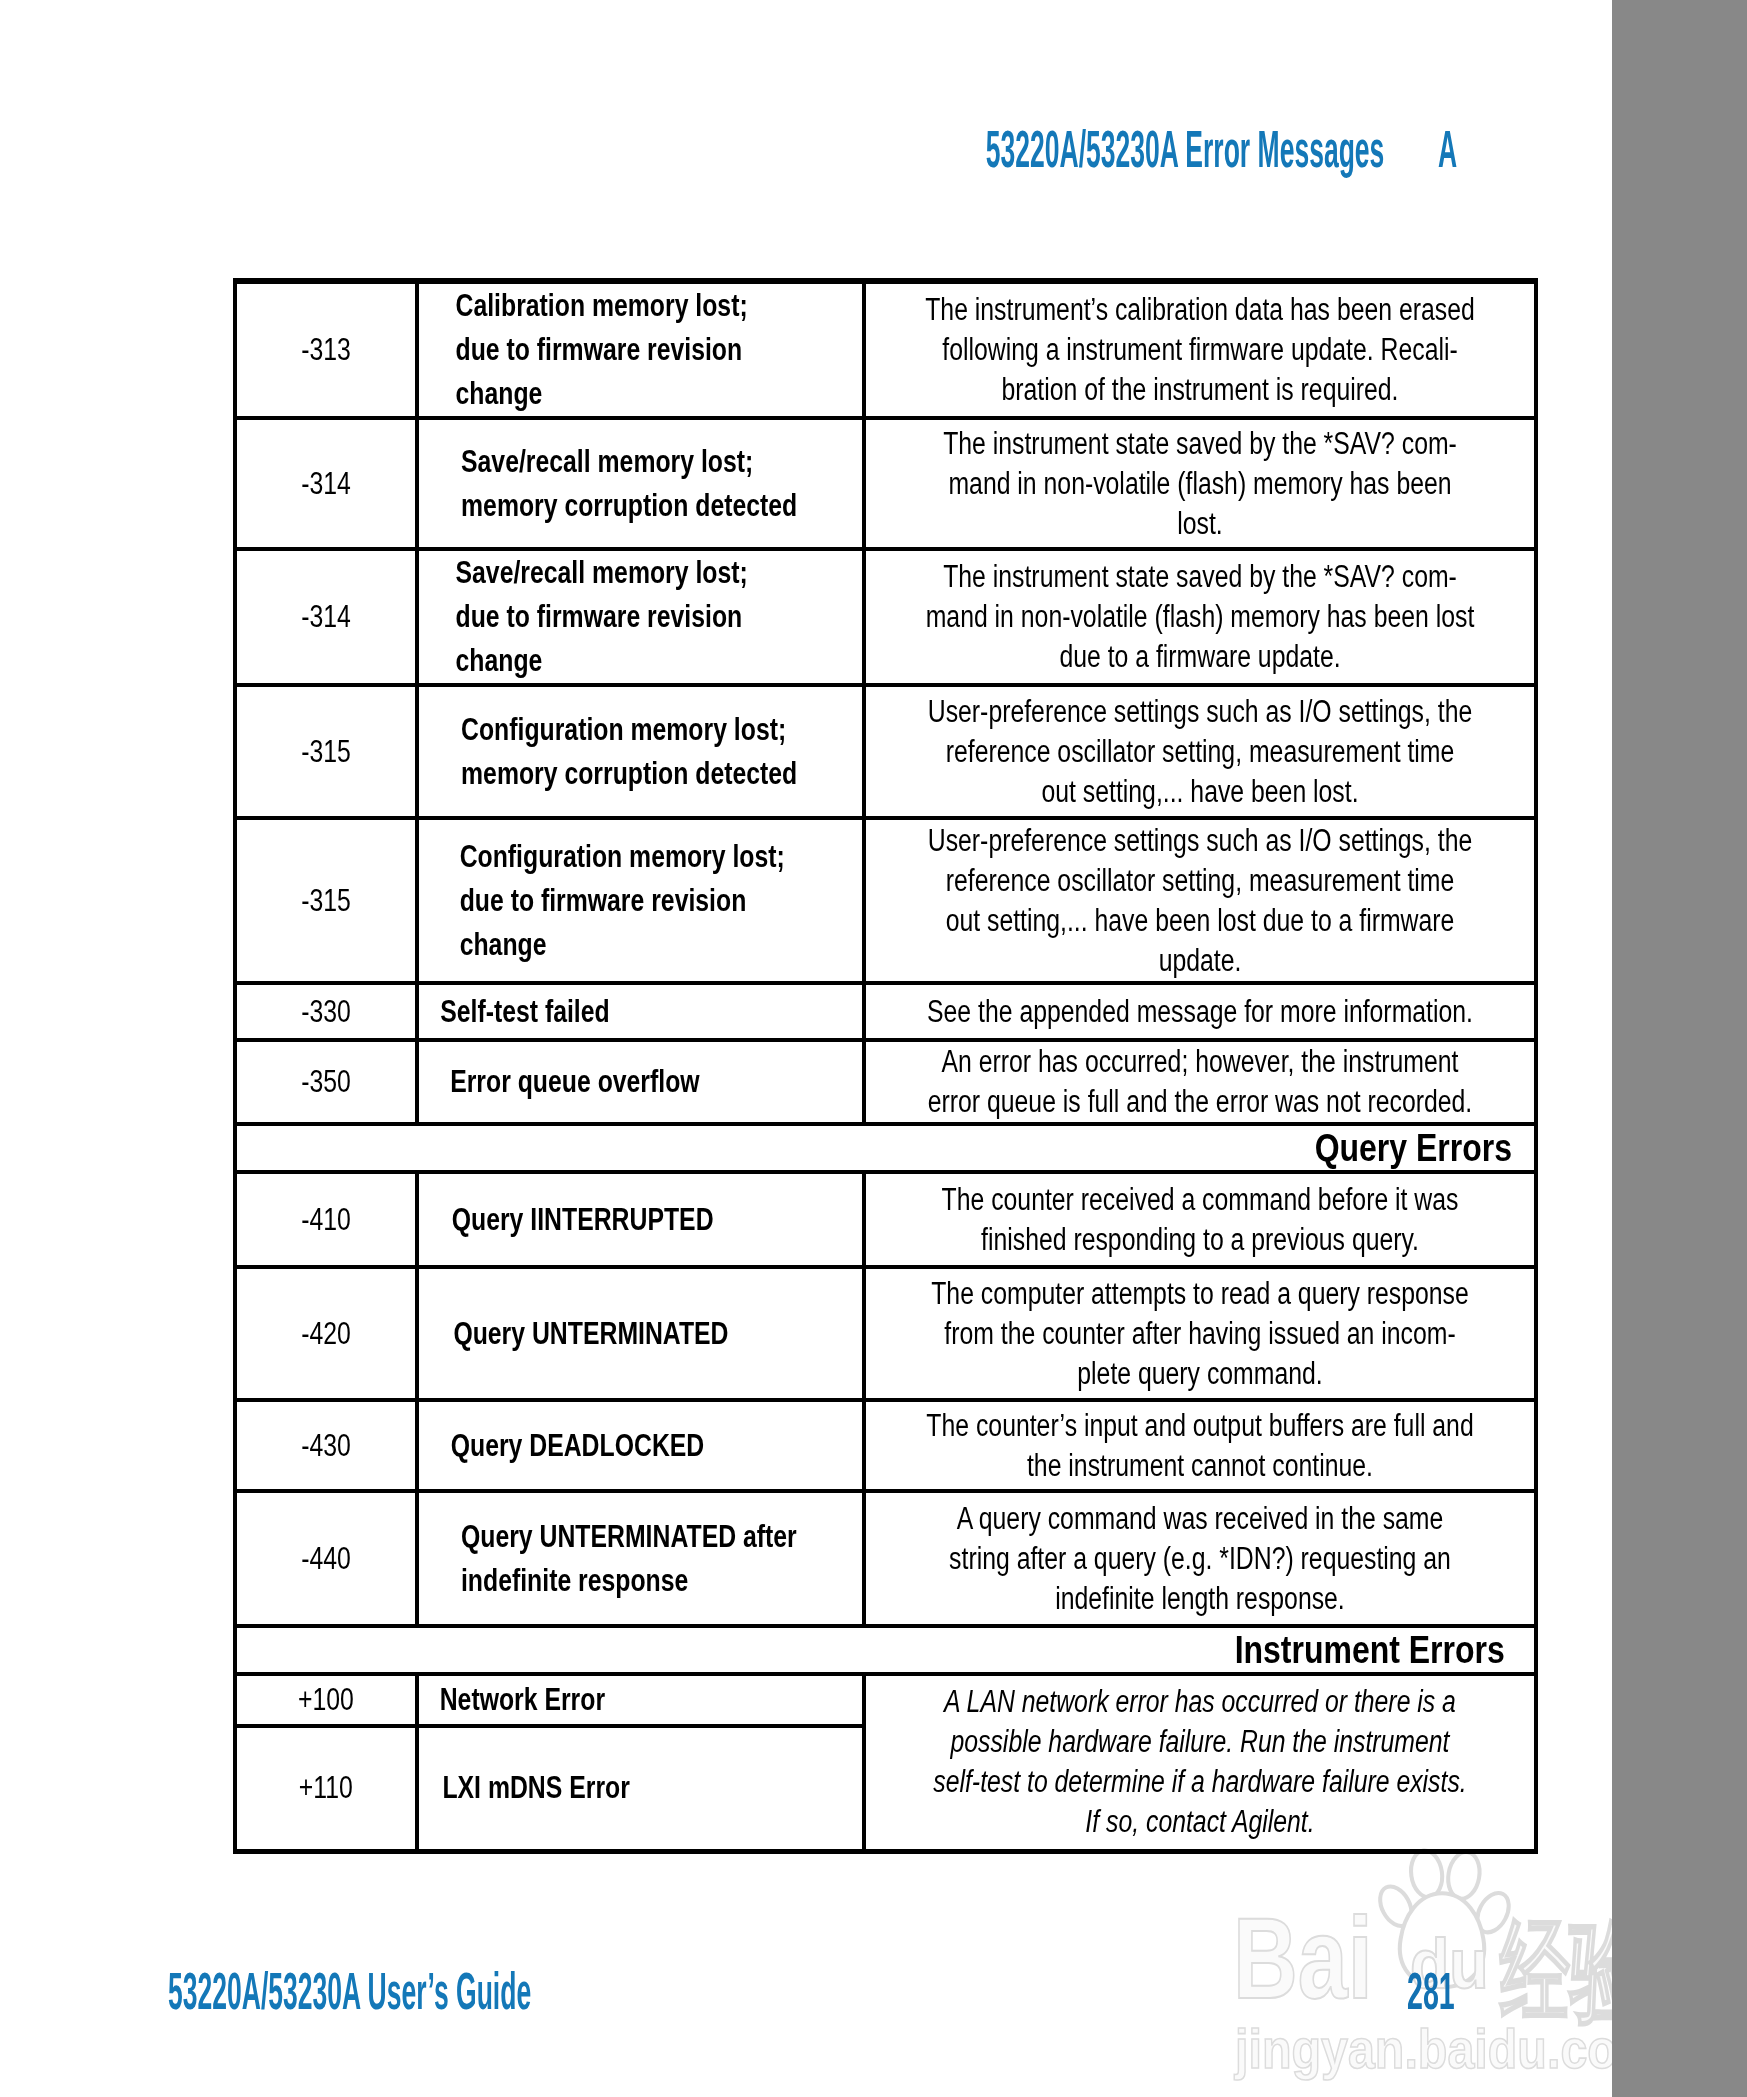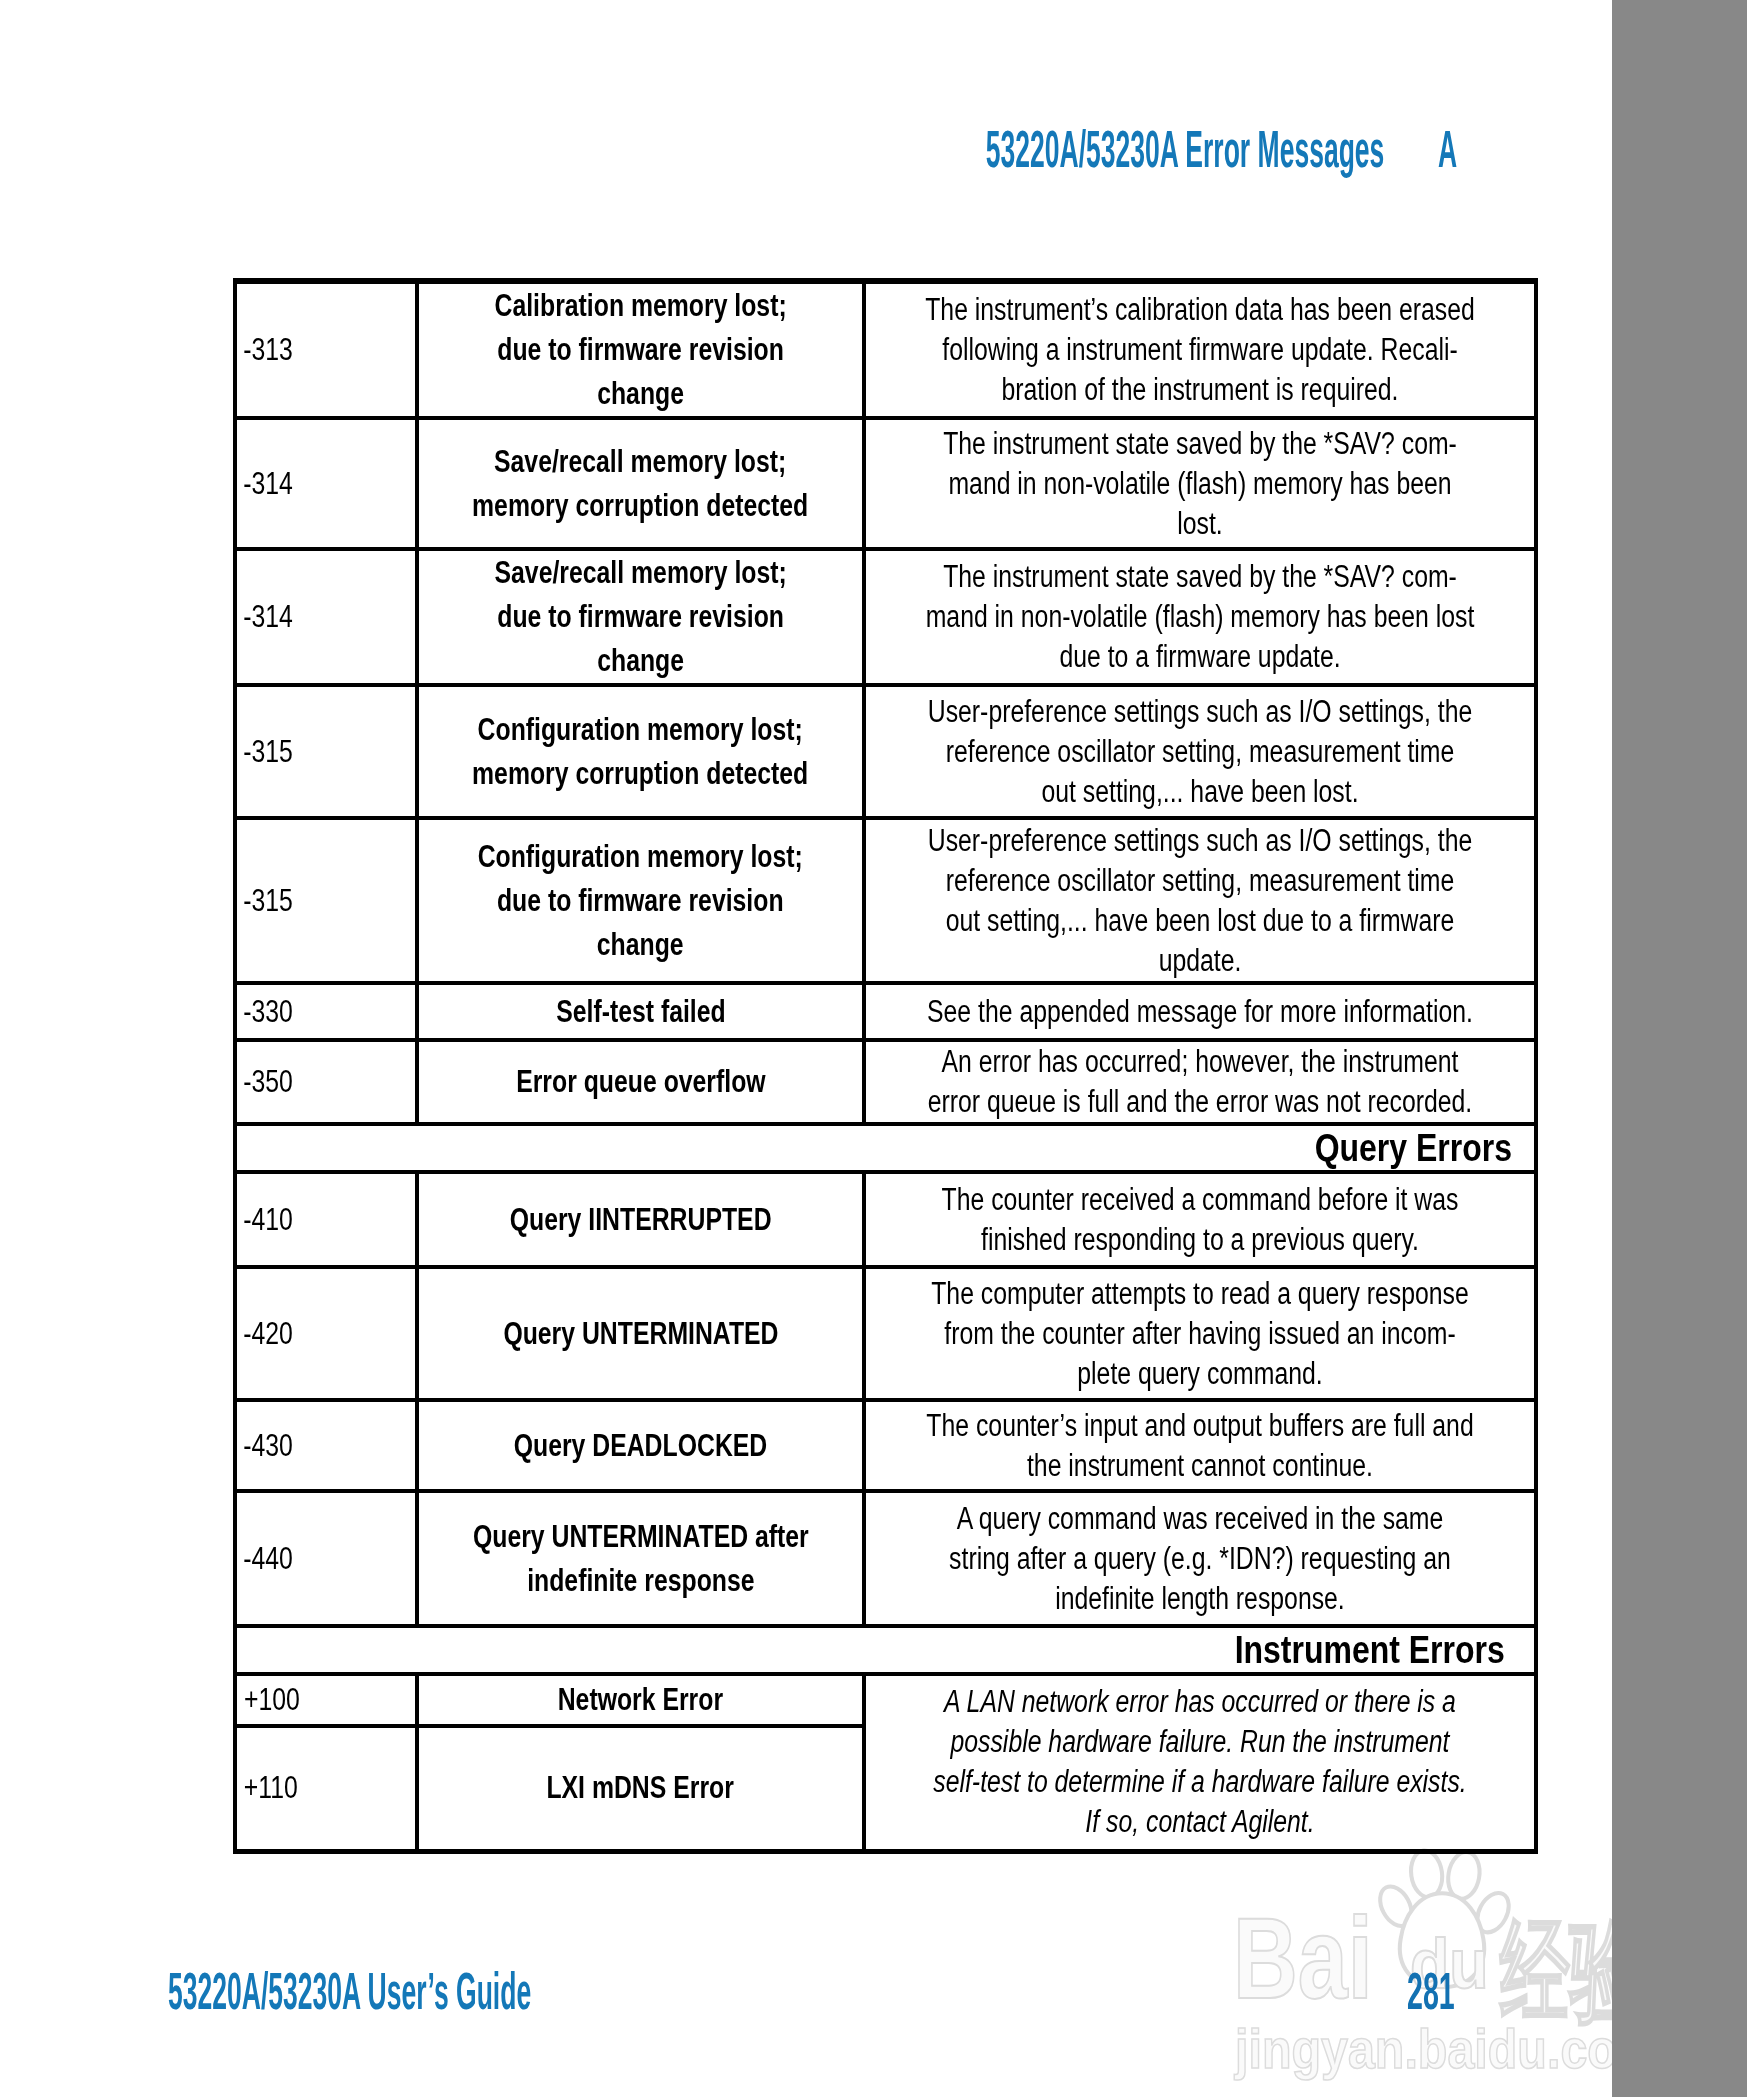--- a/index.html
+++ b/index.html
@@ -58,22 +58,22 @@
     border: 4px solid #000;
     border-top-width: 6.5px;
     border-bottom-width: 5.7px;
   }
   table.err td {
     border: 4px solid #000;
     vertical-align: middle;
     padding: 0;
     overflow: hidden;
   }
-  td.c-code { text-align: left; }
-  td.c-msg  { text-align: center; }
+  td.c-code { text-align: center; }
+  td.c-msg  { text-align: left; }
   td.c-desc { padding: 1.6px 8px 1.6px 13px; text-align: center; }
   td.c-desc-span { vertical-align: top; padding-top: 9.7px; font-style: italic; }
   td.c-sect { text-align: right; }
 
   .t {
     font-size: 31px;
     line-height: 40px;
     white-space: pre-line;
   }
   .t-left {

